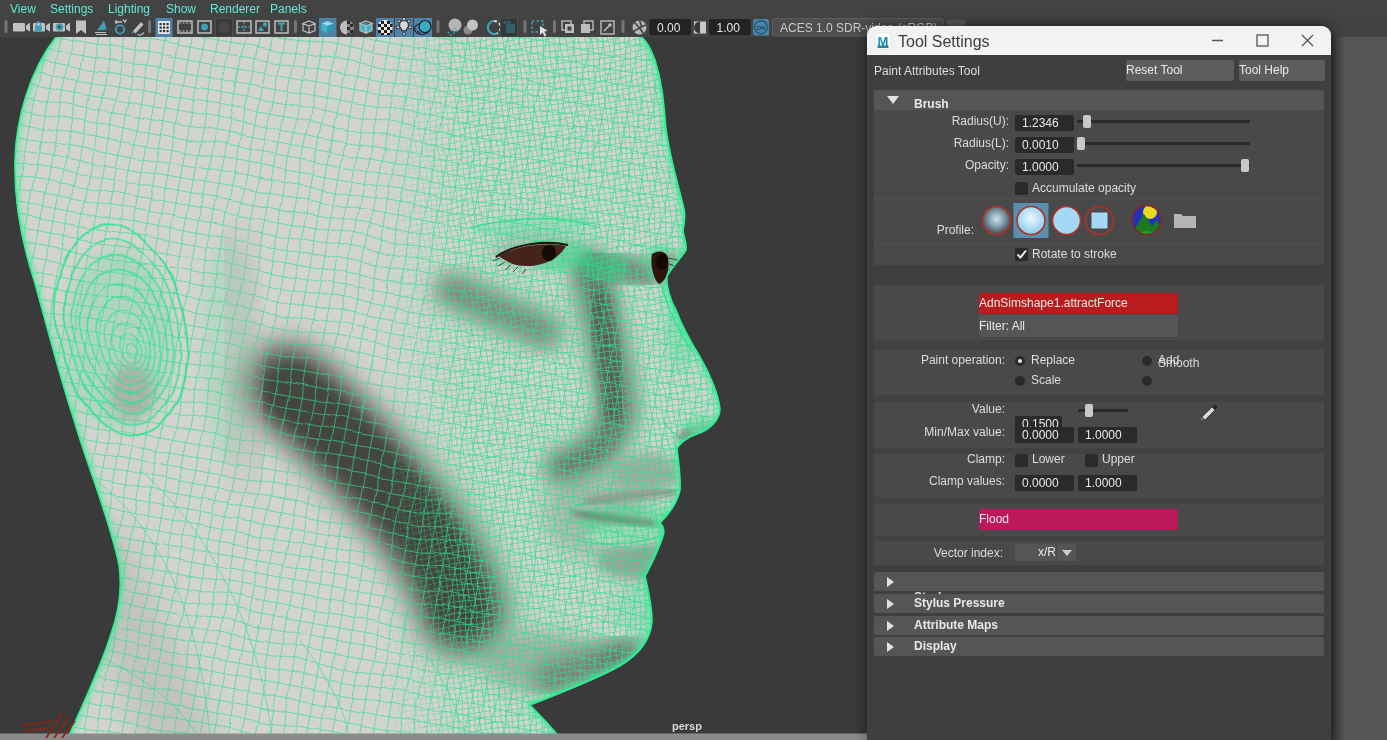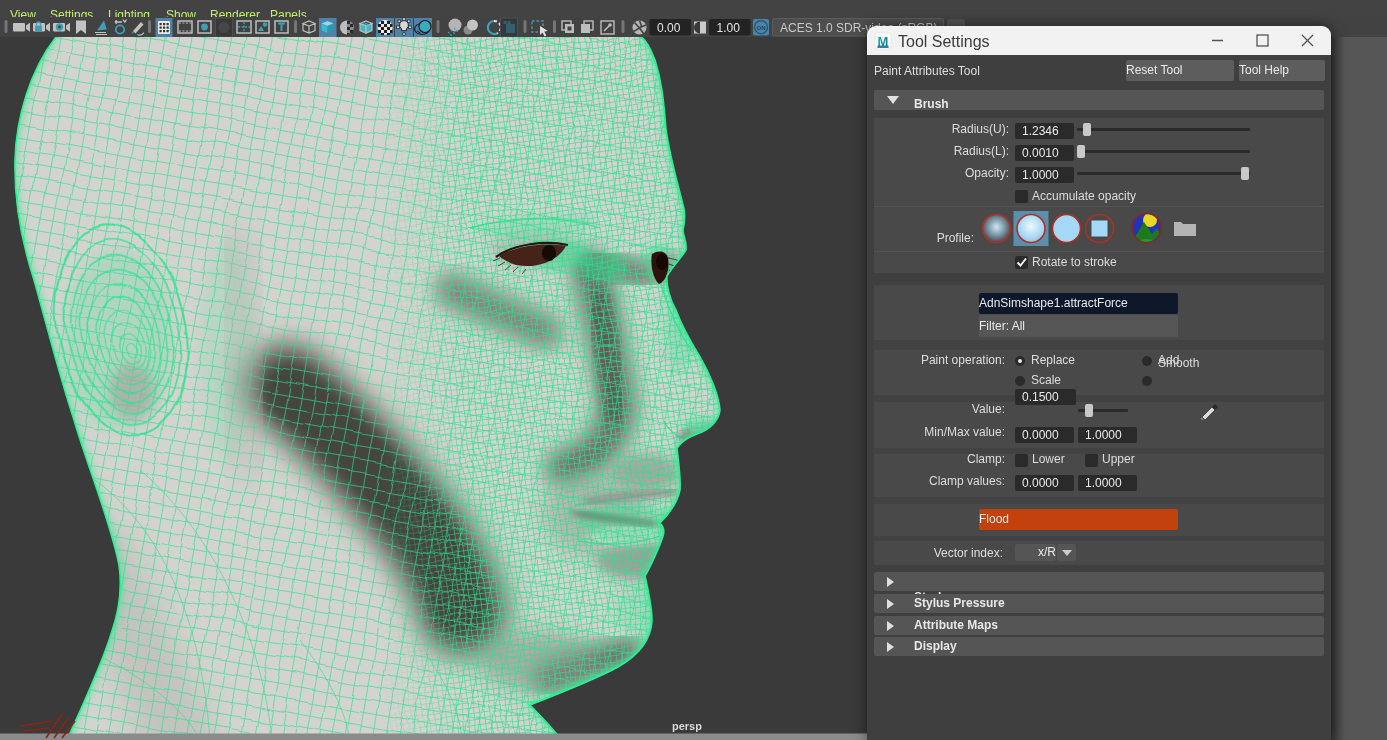--- a/index.html
+++ b/index.html
@@ -1,21 +1,21 @@
 <!DOCTYPE html>
 <html><head>
 <meta charset="utf-8">
 <style>
   html,body{margin:0;padding:0;}
   body{width:1387px;height:740px;overflow:hidden;background:#424242;
        font-family:"Liberation Sans", sans-serif; position:relative;}
   .abs{position:absolute;}
   
   #menubar{left:0;top:0;width:1387px;height:17px;background:#434343;}
-  .mi{position:absolute;top:8px;font-size:12px;color:#bef264;}
+  .mi{position:absolute;top:2px;font-size:12px;color:#5eead4;}
   
   #rstrip{left:1331px;top:37px;width:56px;height:703px;background:#565656;}
   #rshadow{left:1331px;top:37px;width:14px;height:703px;
      background:linear-gradient(90deg,rgba(20,20,20,.5),rgba(20,20,20,0));}
   
   #win{left:867px;top:26px;width:464px;height:714px;background:#424242;
        border-radius:9px 9px 0 0;overflow:hidden;
        box-shadow:0 0 14px rgba(0,0,0,.55);}
   #titlebar{position:absolute;left:0;top:0;width:464px;height:29px;background:#f2f2f2;}
   #wtitle{position:absolute;left:31px;top:7px;font-size:16px;color:#3c3c3c;}
@@ -419,21 +419,21 @@
     <div id="wbody">
 
       <div class="txt" style="left:7px;top:9px;">Paint Attributes Tool</div>
       <div class="btn" style="left:259px;top:5px;width:108px;height:21px;line-height:21px">Reset Tool</div>
       <div class="btn" style="left:372px;top:5px;width:86px;height:21px;line-height:21px">Tool Help</div>
 
       <div class="sect" style="top:35px;height:20px">
         <span class="tr trD" style="top:6px"></span>
         <span class="st" style="top:7px">Brush</span>
       </div>
-      <div class="body1" style="top:63px;height:155px">
+      <div class="body1" style="top:55px;height:155px">
         <div class="lbl" style="left:0;top:4px;width:135px">Radius(U):</div>
         <div class="inp" style="left:141px;top:5px;width:59px">1.2346</div>
         <div class="track" style="left:203px;top:10px;width:173px"></div>
         <div class="handle" style="left:209px;top:5px"></div>
         <div class="lbl" style="left:0;top:26px;width:135px">Radius(L):</div>
         <div class="inp" style="left:141px;top:27px;width:59px">0.0010</div>
         <div class="track" style="left:203px;top:32px;width:173px"></div>
         <div class="handle" style="left:203px;top:27px"></div>
         <div class="lbl" style="left:0;top:48px;width:135px">Opacity:</div>
         <div class="inp" style="left:141px;top:49px;width:59px">1.0000</div>
@@ -475,57 +475,57 @@
         </svg>
         <div style="position:absolute;left:0;top:133px;width:450px;height:1px;background:#525252"></div>
         <div class="cb" style="left:141px;top:138px"></div>
         <svg style="position:absolute;left:141px;top:138px" width="13" height="13">
           <path d="M2.5 6.5 L5.5 9.5 L11 2.5" stroke="#f0f0f0" stroke-width="2" fill="none"></path>
         </svg>
         <div class="txt" style="left:158px;top:137px">Rotate to stroke</div>
       </div>
 
       <div class="body1" style="top:230px;height:280px">
-        <div class="btn" style="left:105px;top:8px;width:199px;height:21px;line-height:21px;background:#0f172a">AdnSimshape1.attractForce</div>
+        <div class="btn" style="left:105px;top:8px;width:199px;height:21px;line-height:21px;background:#b91c1c">AdnSimshape1.attractForce</div>
         <div class="btn" style="left:105px;top:30px;width:199px;height:22px;line-height:22px;background:#565656">Filter: All</div>
         <div class="gap" style="top:55px;height:10px"></div>
         <div class="lbl" style="left:0;top:68px;width:131px">Paint operation:</div>
         <div class="radio" style="left:141px;top:71px"></div>
         <div style="position:absolute;left:144px;top:74px;width:4px;height:4px;border-radius:50%;background:#e8e8e8"></div>
         <div class="txt" style="left:157px;top:68px">Replace</div>
         <div class="radio" style="left:268px;top:71px"></div>
         <div class="txt" style="left:284px;top:68px">Add</div>
         <div class="radio" style="left:141px;top:91px"></div>
         <div class="txt" style="left:157px;top:88px">Scale</div>
         <div class="radio" style="left:268px;top:91px"></div>
         <div class="txt" style="left:284px;top:71px">Smooth</div>
         <div class="gap" style="top:110px;height:7px"></div>
         <div class="lbl" style="left:0;top:117px;width:131px">Value:</div>
-        <div class="inp" style="left:141px;top:104px;width:61px">0.1500</div>
+        <div class="inp" style="left:141px;top:131px;width:47px">0.1500</div>
         <div class="track" style="left:204px;top:124px;width:50px"></div>
         <div class="handle" style="left:211px;top:119px"></div>
         <svg style="position:absolute;left:324px;top:114px" width="22" height="22">
           <path d="M4 18 L14 8 L17 11 L7 21 Z" fill="#d8d8d8" stroke="#333" stroke-width="0.8"></path>
           <path d="M14 8 L17 5 L20 8 L17 11 Z" fill="#2a2a2a"></path>
           <path d="M3 19 L5 21" stroke="#888" stroke-width="1.2"></path>
         </svg>
         <div class="lbl" style="left:0;top:140px;width:131px">Min/Max value:</div>
         <div class="inp" style="left:141px;top:142px;width:59px">0.0000</div>
         <div class="inp" style="left:204px;top:142px;width:59px">1.0000</div>
         <div class="gap" style="top:163px;height:6px"></div>
         <div class="lbl" style="left:0;top:167px;width:131px">Clamp:</div>
         <div class="cb" style="left:141px;top:169px"></div>
         <div class="txt" style="left:158px;top:167px">Lower</div>
         <div class="cb" style="left:211px;top:169px"></div>
         <div class="txt" style="left:228px;top:167px">Upper</div>
         <div class="lbl" style="left:0;top:189px;width:131px">Clamp values:</div>
         <div class="inp" style="left:141px;top:190px;width:59px">0.0000</div>
         <div class="inp" style="left:204px;top:190px;width:59px">1.0000</div>
         <div class="gap" style="top:212px;height:7px"></div>
-        <div class="btn" style="left:105px;top:224px;width:199px;height:21px;line-height:21px;background:#c2410c">Flood</div>
+        <div class="btn" style="left:105px;top:224px;width:199px;height:21px;line-height:21px;background:#be185d">Flood</div>
         <div class="gap" style="top:251px;height:5px"></div>
         <div class="lbl" style="left:0;top:261px;width:129px">Vector index:</div>
         <div class="btn" style="left:141px;top:259px;width:41px;height:17px;line-height:17px;background:#555;text-align:right;padding-left:6px;box-sizing:border-box">x/R</div>
         <div class="btn" style="left:183px;top:259px;width:19px;height:17px;background:#555"></div>
         <div style="position:absolute;left:188px;top:265px;width:0;height:0;border-left:5px solid transparent;border-right:5px solid transparent;border-top:6px solid #ccc"></div>
       </div>
 
       <div class="sect" style="top:517px">
         <span class="tr trR"></span>
         <span class="st" style="top:18px">Stroke</span>

